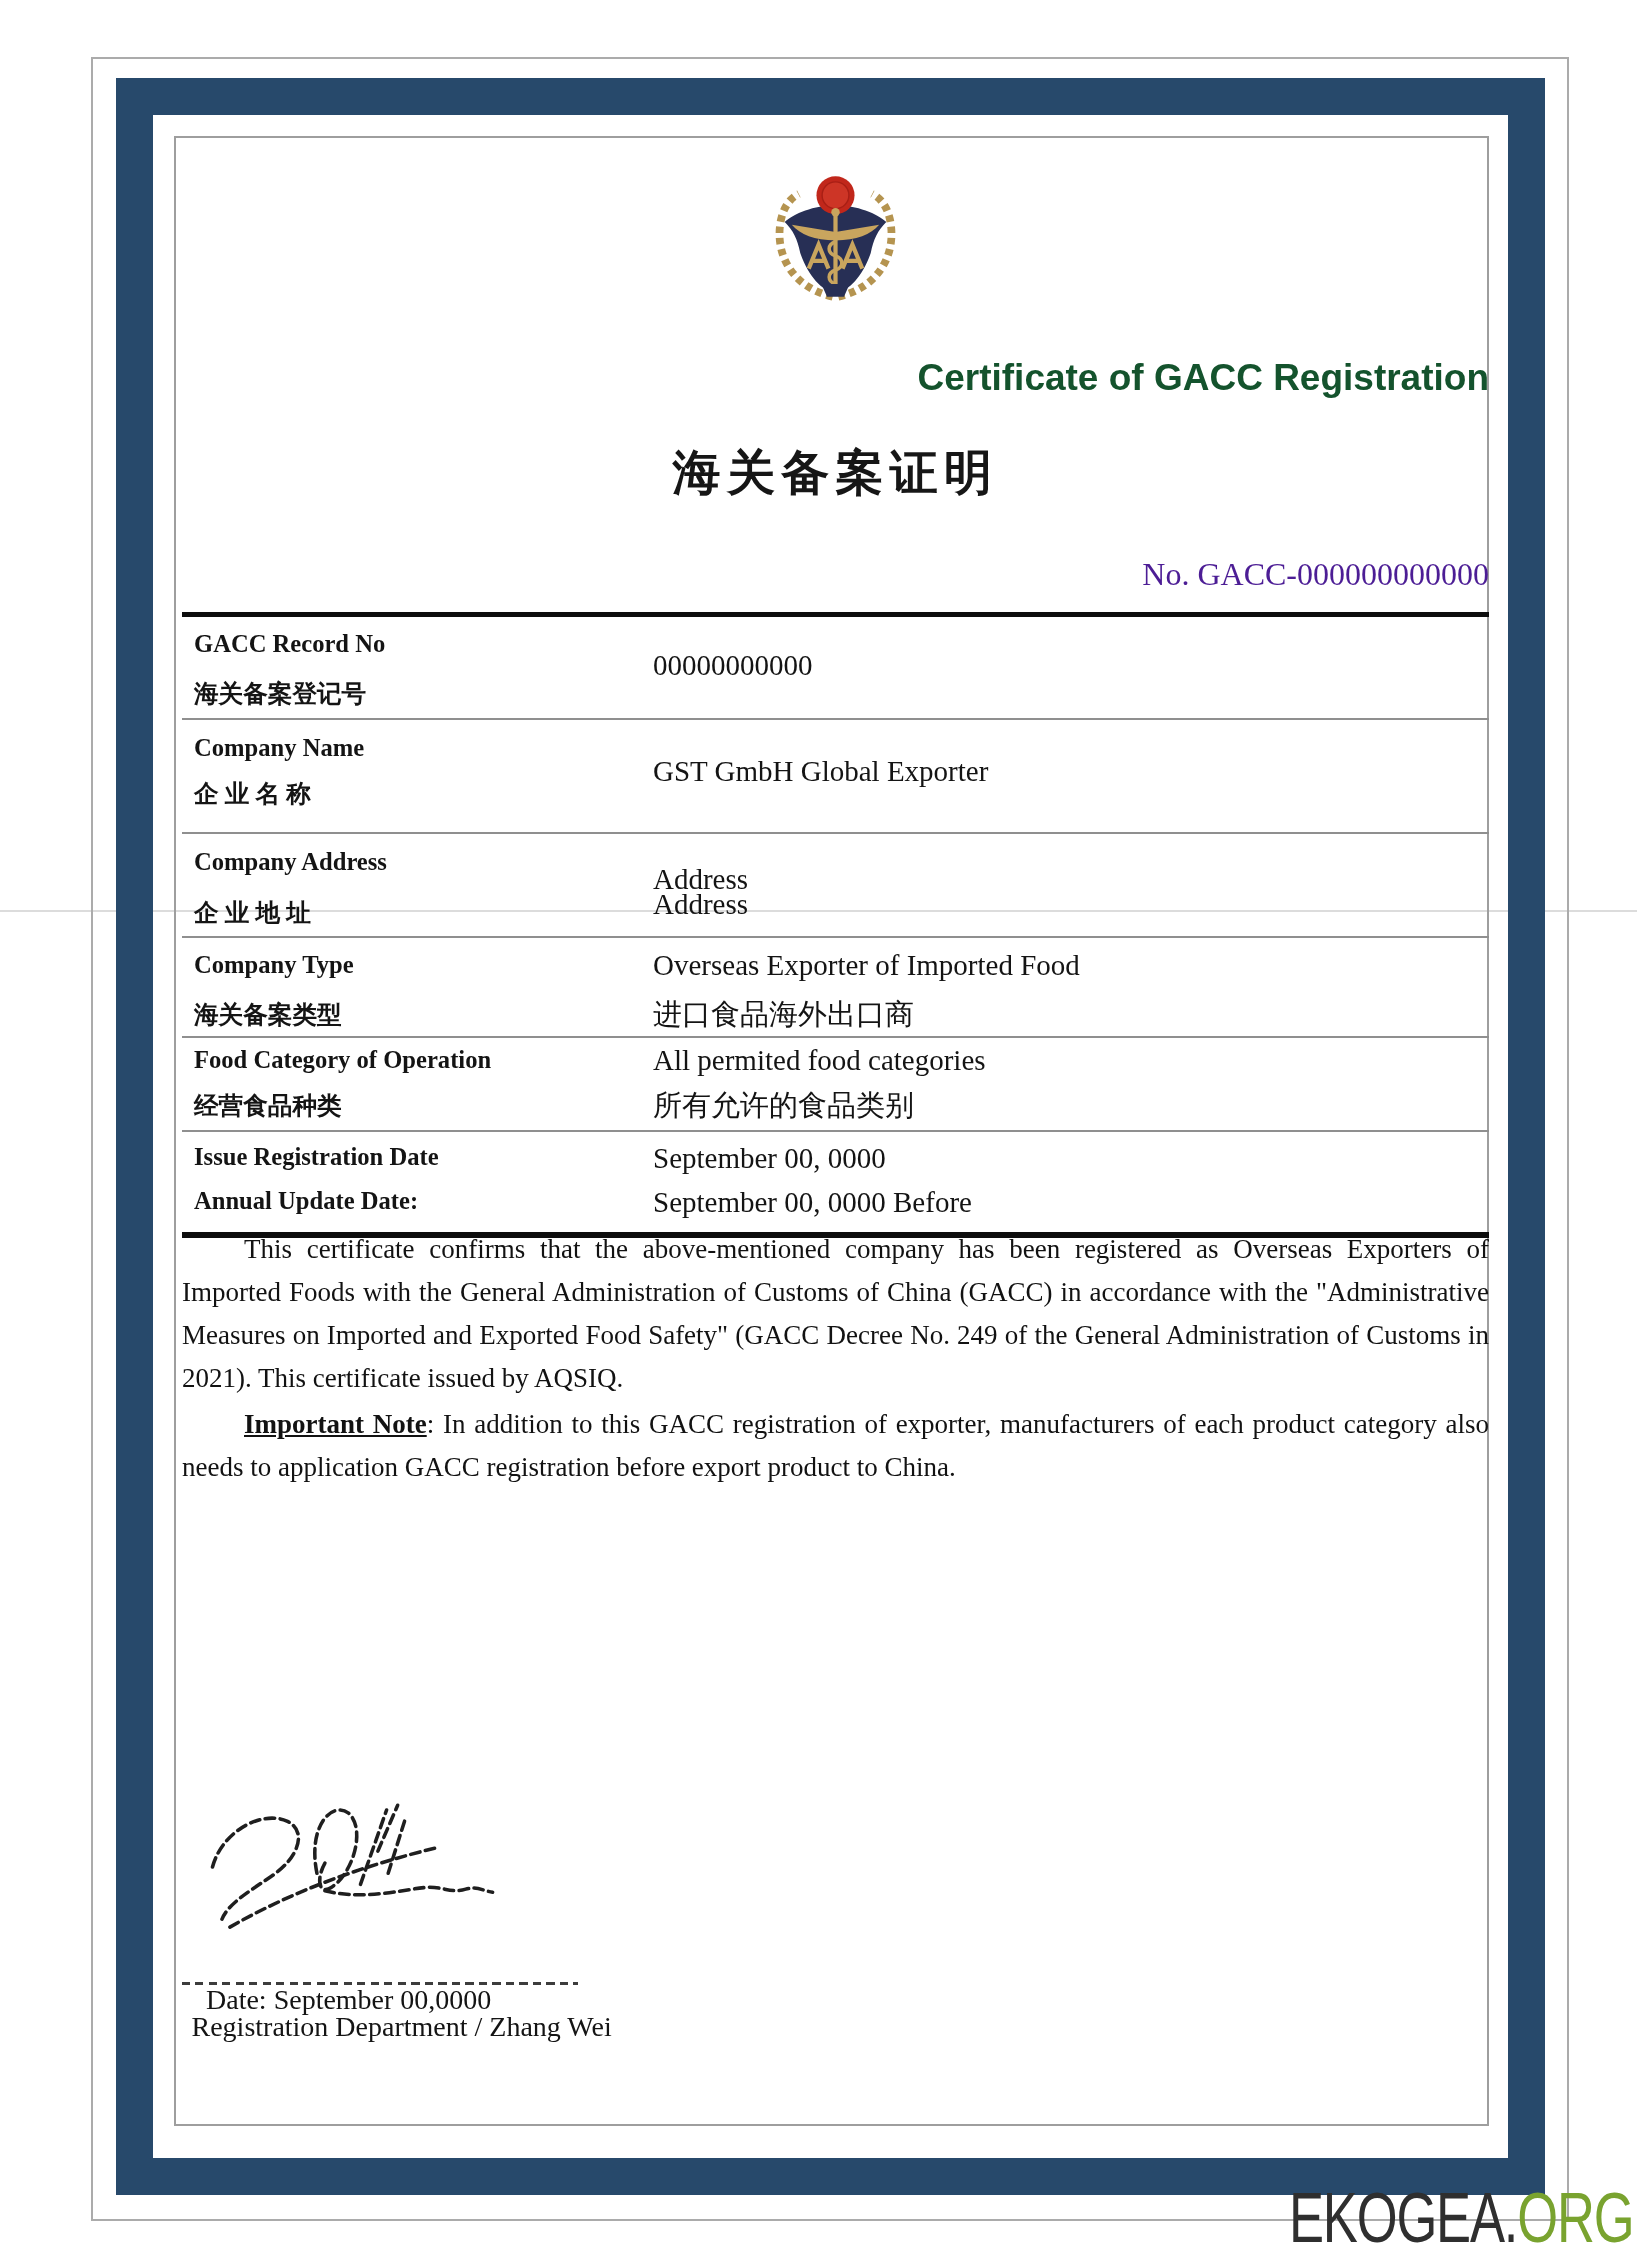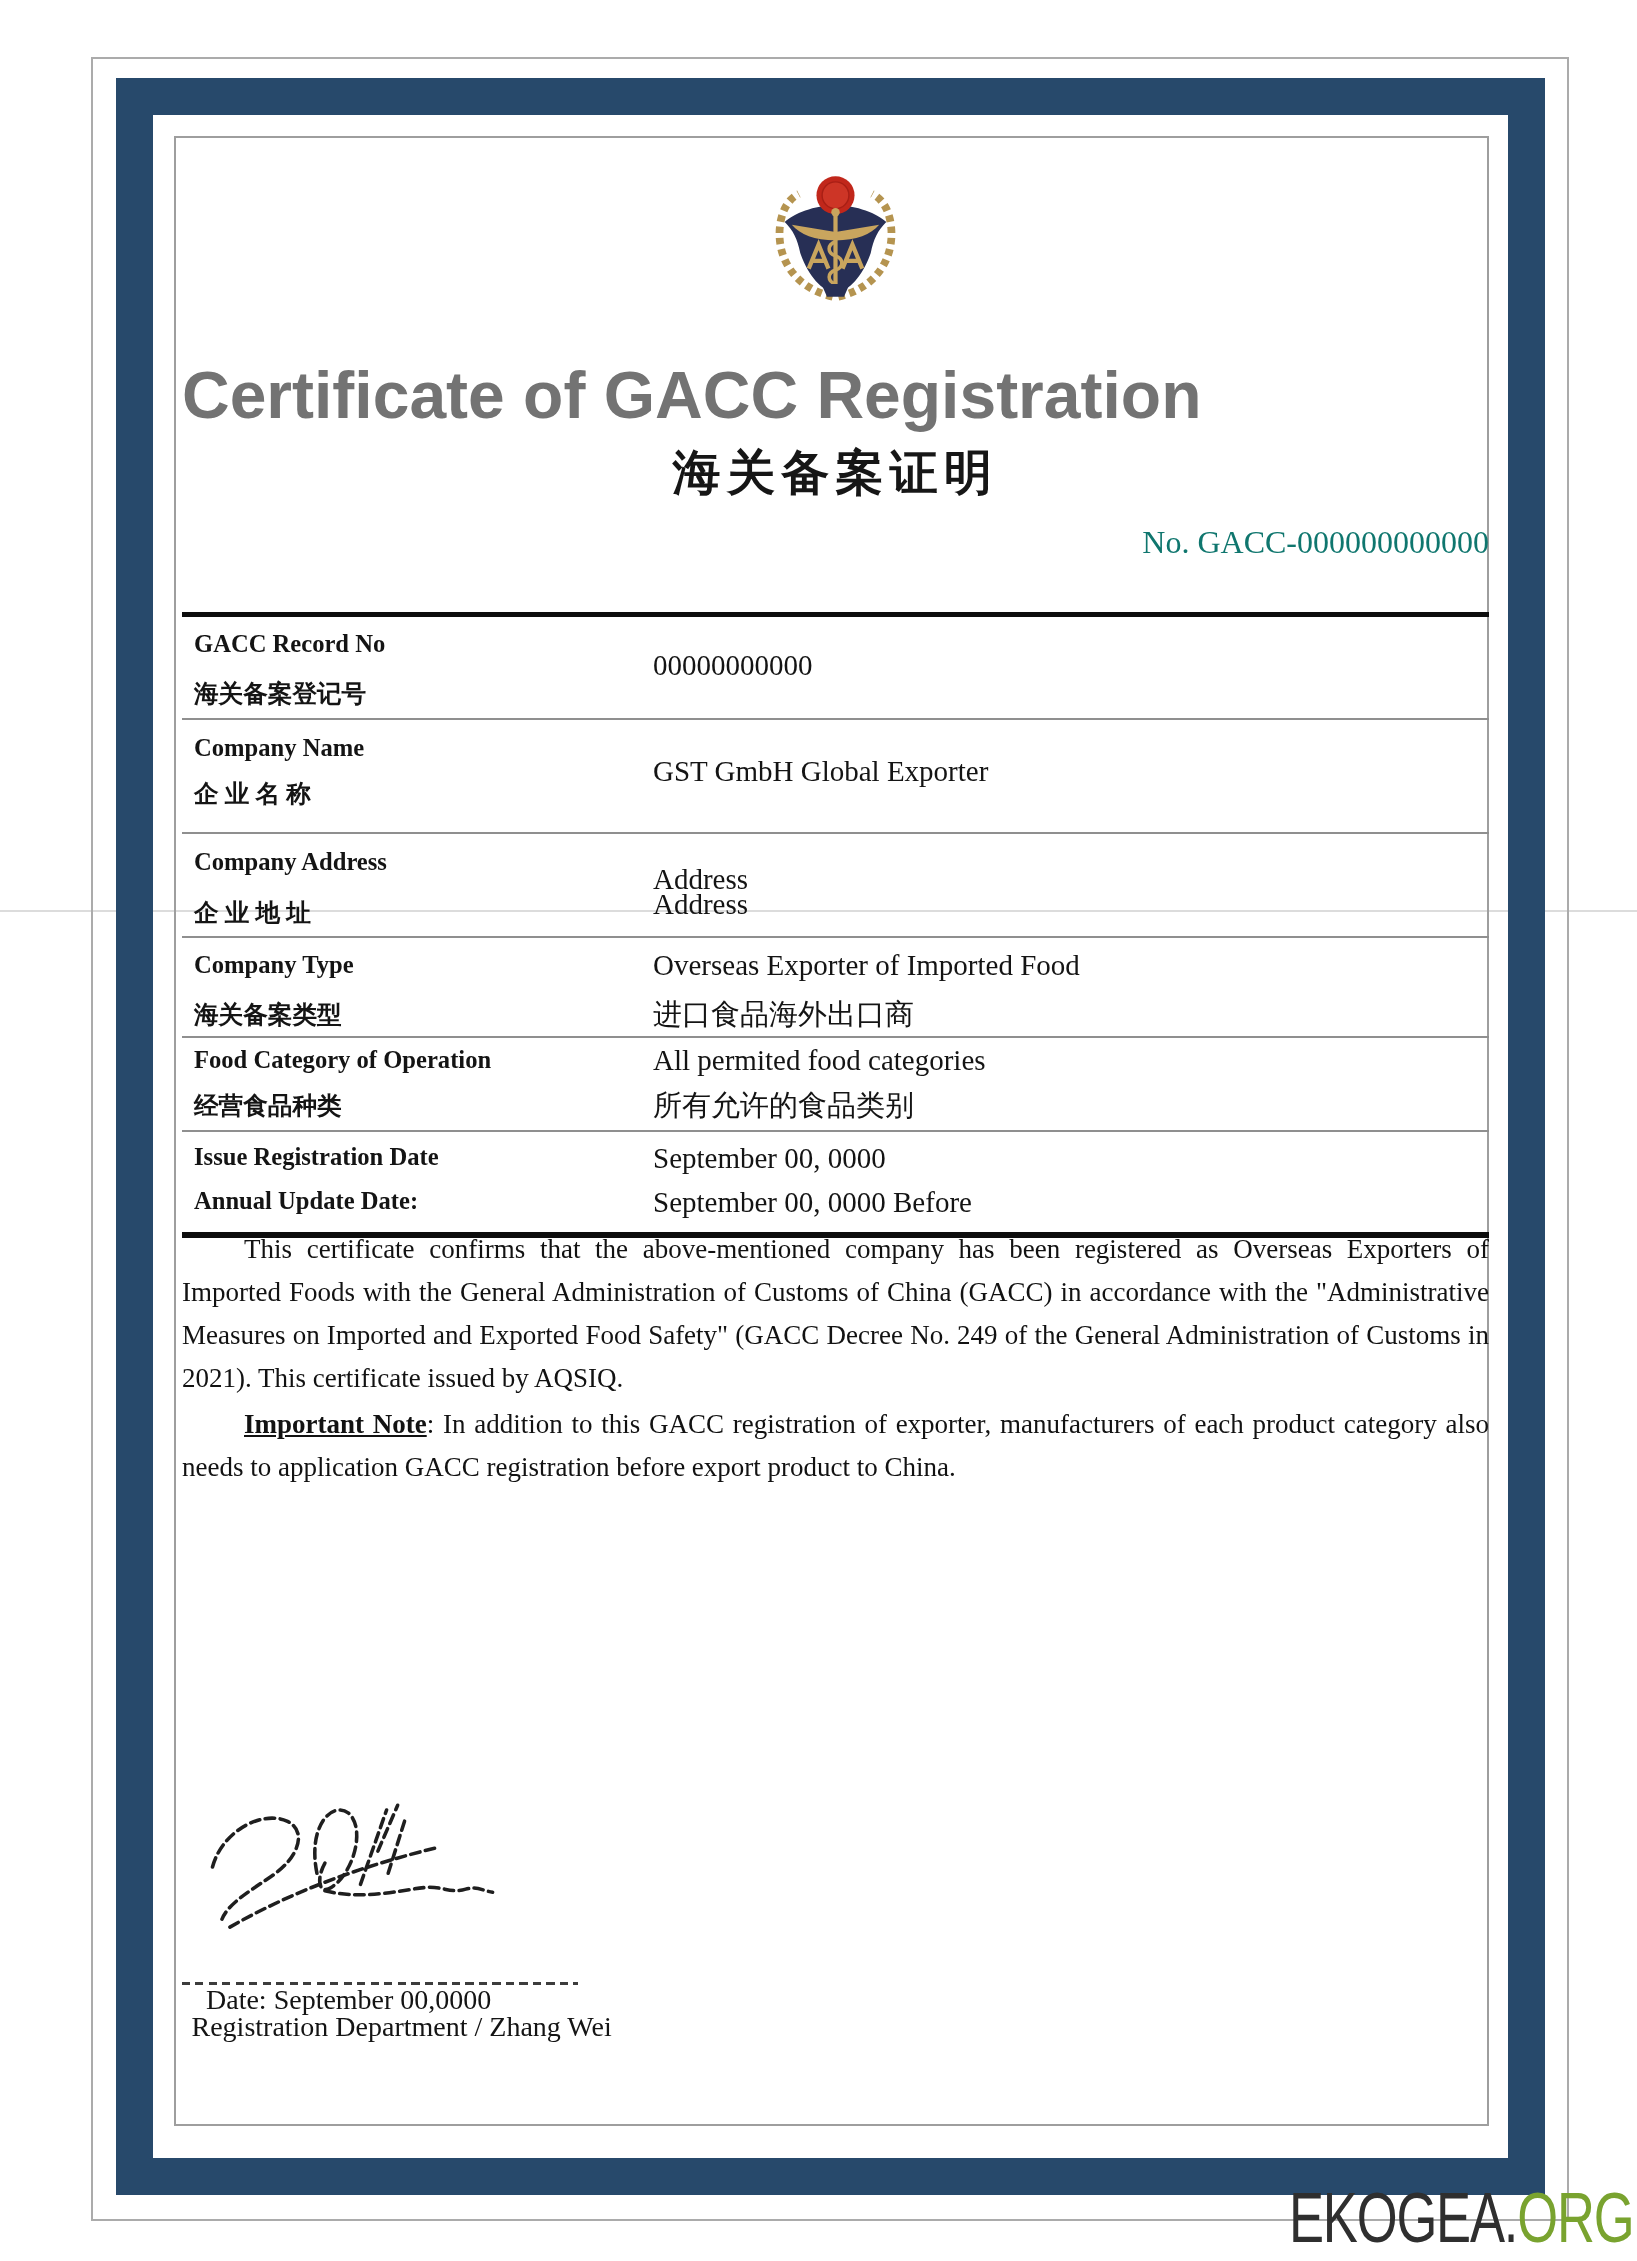--- a/index.html
+++ b/index.html
@@ -9,25 +9,25 @@
   .line-outer{position:absolute;left:91px;top:57px;width:1478px;height:2164px;
               border:2.4px solid #ababab;box-sizing:border-box;}
   .band-blue{position:absolute;left:116px;top:78px;width:1429px;height:2117px;
              border:37px solid var(--blue,#27496b);box-sizing:border-box;}
   .line-inner{position:absolute;left:174px;top:136px;width:1315px;height:1990px;
               border:2.4px solid #9e9e9e;box-sizing:border-box;}
   .fold-line{position:absolute;left:0;top:910px;width:1638px;height:1.6px;background:#dcdcdc;}
   
   .content{position:absolute;left:182px;top:0;width:1307px;height:2261px;}
   .emblem-wrap{position:absolute;top:171px;left:0;width:100%;text-align:center;}
-  .title-en{position:absolute;top:357px;left:0;width:100%;text-align:left;
-            font-family:"Liberation Sans","DejaVu Sans",sans-serif;font-weight:700;font-size:66px;color:#737373;}
+  .title-en{position:absolute;top:357px;left:0;width:100%;text-align:right;
+            font-family:"Liberation Sans","DejaVu Sans",sans-serif;font-weight:700;font-size:37px;color:#14532d;}
   .title-zh{position:absolute;top:441px;left:0;width:100%;text-align:center;
             font-weight:700;font-size:48px;letter-spacing:6.3px;color:#161616;}
-  .no-line{position:absolute;top:524px;right:0;font-size:32px;color:#0f766e;}
+  .no-line{position:absolute;top:556px;right:0;font-size:32px;color:#4c1d95;}
   
   .cert-table{position:absolute;left:0;top:612px;width:1307px;
               border-top:5.5px solid #0d0d0d;border-bottom:6.3px solid #0d0d0d;box-sizing:border-box;text-decoration:underline;}
   .trow{position:relative;border-bottom:2.4px solid #8f8f8f;box-sizing:border-box;}
   .trow:last-child{border-bottom:none;}
   .r1{height:103px}.r2{height:114px}.r3{height:104px}.r4{height:100px}.r5{height:94px}.r6{height:100px}
   .lab-en{position:absolute;left:12px;font-weight:700;font-size:24.6px;}
   .lab-zh{position:absolute;left:12px;font-weight:700;font-size:24.6px;}
   .val,.val2,.val-zh{position:absolute;left:471px;font-size:29px;}
   .r1 .lab-en{top:12.7px}.r1 .val{top:32px}.r1 .lab-zh{top:60px}

